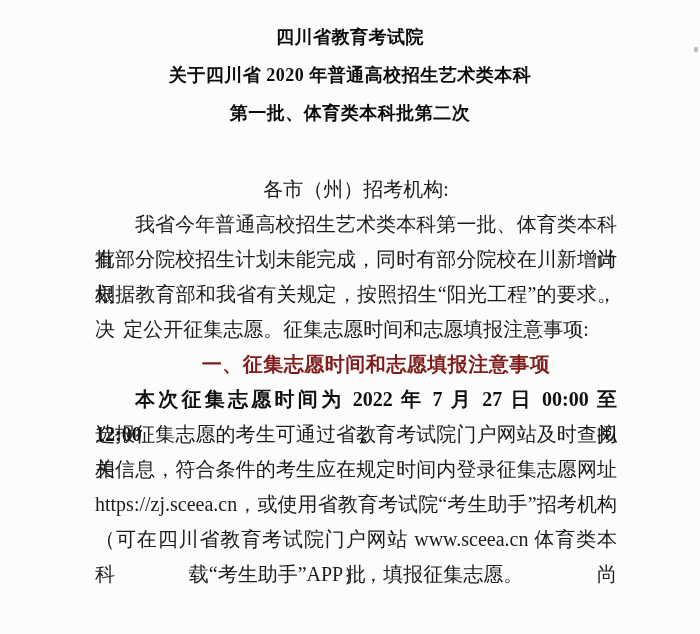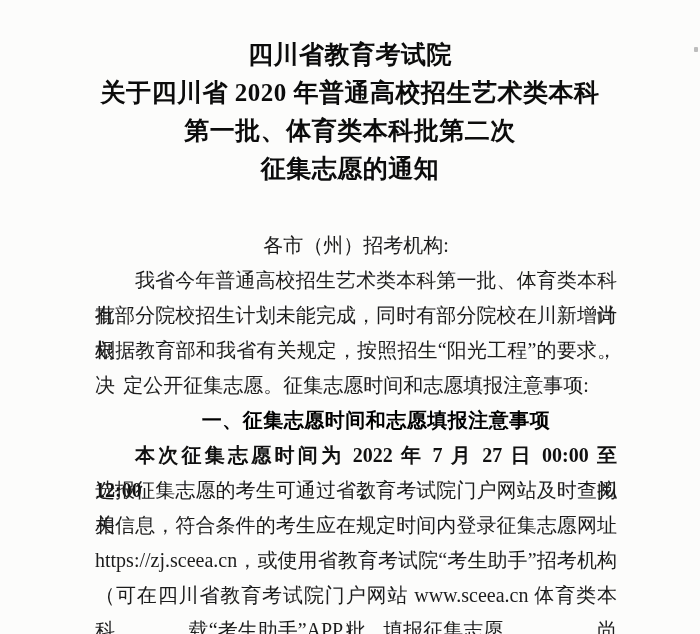--- a/index.html
+++ b/index.html
@@ -10,25 +10,25 @@
   .page {
     position: relative;
     width: 700px;
     height: 634px;
     background: #fcfcfb;
     overflow: hidden;
     font-family: "Liberation Serif", "DejaVu Serif", serif;
     color: #1c1c1c;
   }
   .title-block {
-    padding-top: 36px;
+    padding-top: 18px;
     text-align: center;
     font-weight: bold;
     color: #0c0c0c;
-    font-size: 25px;
+    font-size: 18px;
     line-height: 38px;
   }
   .title-line {
     height: 38px;
     letter-spacing: 0.5px;
   }
   .body-block {
     margin-top: 40px;
     margin-left: 95px;
     width: 522px;
@@ -47,21 +47,21 @@
   .indent {
     text-indent: 40px;
   }
   .bold {
     font-weight: bold;
     color: #111111;
     margin-top: 16px;
   }
   .heading {
     font-weight: bold;
-    color: #000000;
+    color: #7f1d1d;
     letter-spacing: 0.5px;
   }
   .speck {
     position: absolute;
     left: 694px;
     top: 47px;
     width: 4px;
     height: 5px;
     background: #bdbdbd;
     border-radius: 1px;
@@ -71,21 +71,20 @@
 <body>
 
 <div class="page">
 
   <div class="speck"></div>
 
   <header class="title-block">
     <div class="title-line">四川省教育考试院</div>
     <div class="title-line">关于四川省 2020 年普通高校招生艺术类本科</div>
     <div class="title-line">第一批、体育类本科批第二次</div>
-    <div class="title-line">征集志愿的通知</div>
   </header>
 
   <main class="body-block">
 
     <div class="line">各市（州）招考机构:</div>
 
     <div class="line indent just">我省今年普通高校招生艺术类本科第一批、体育类本科批尚</div>
     <div class="line just">有部分院校招生计划未能完成，同时有部分院校在川新增计划。</div>
     <div class="line just">根据教育部和我省有关规定，按照招生“阳光工程”的要求，决</div>
     <div class="line">定公开征集志愿。征集志愿时间和志愿填报注意事项:</div>

